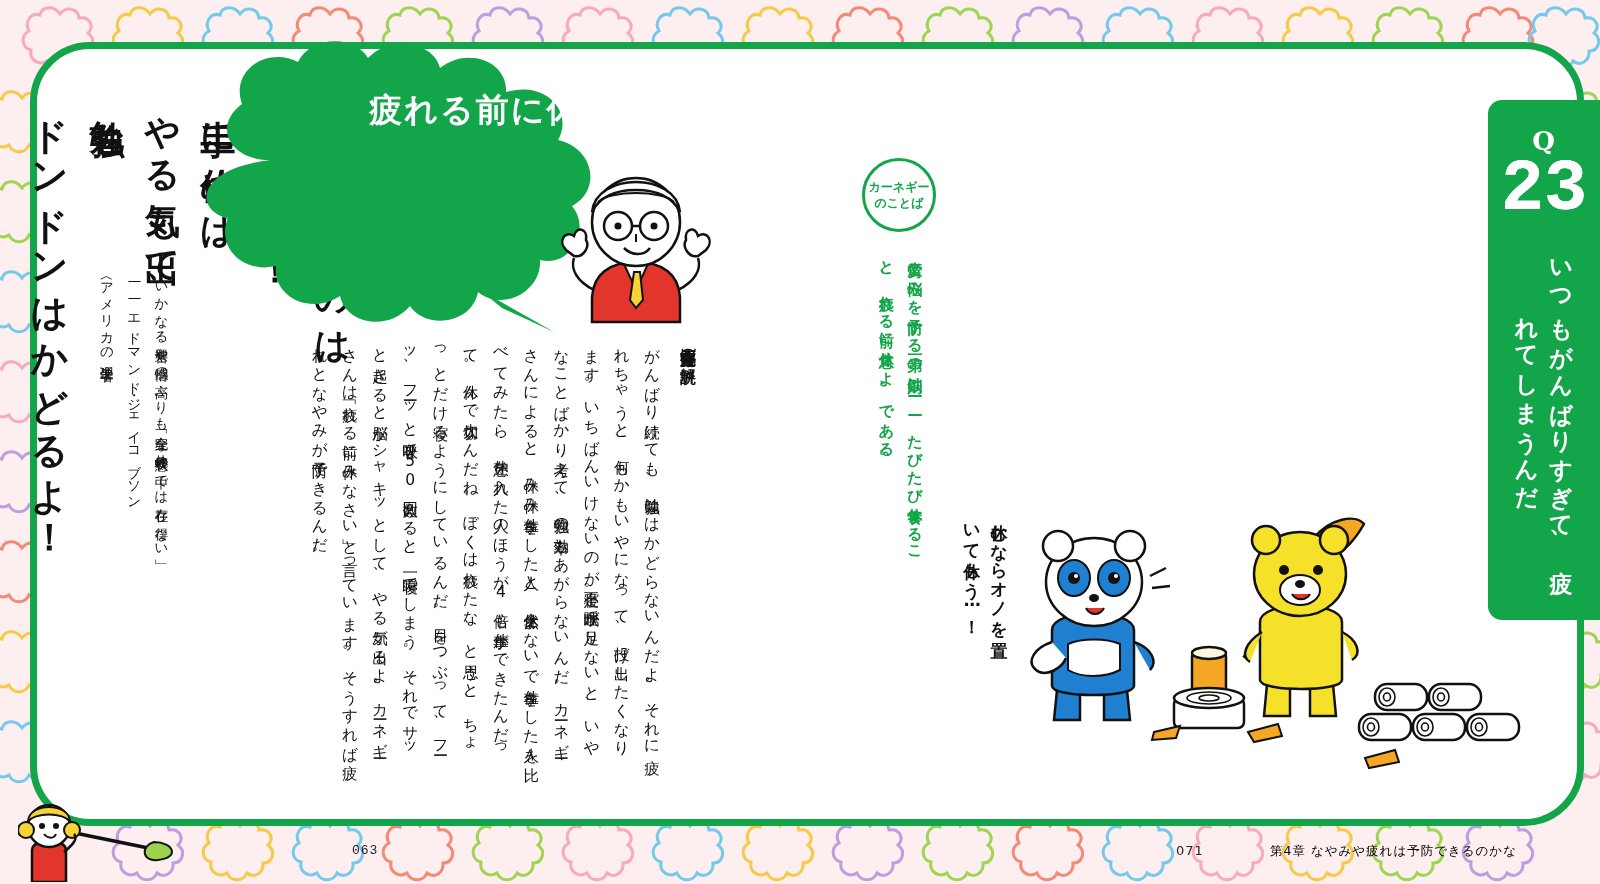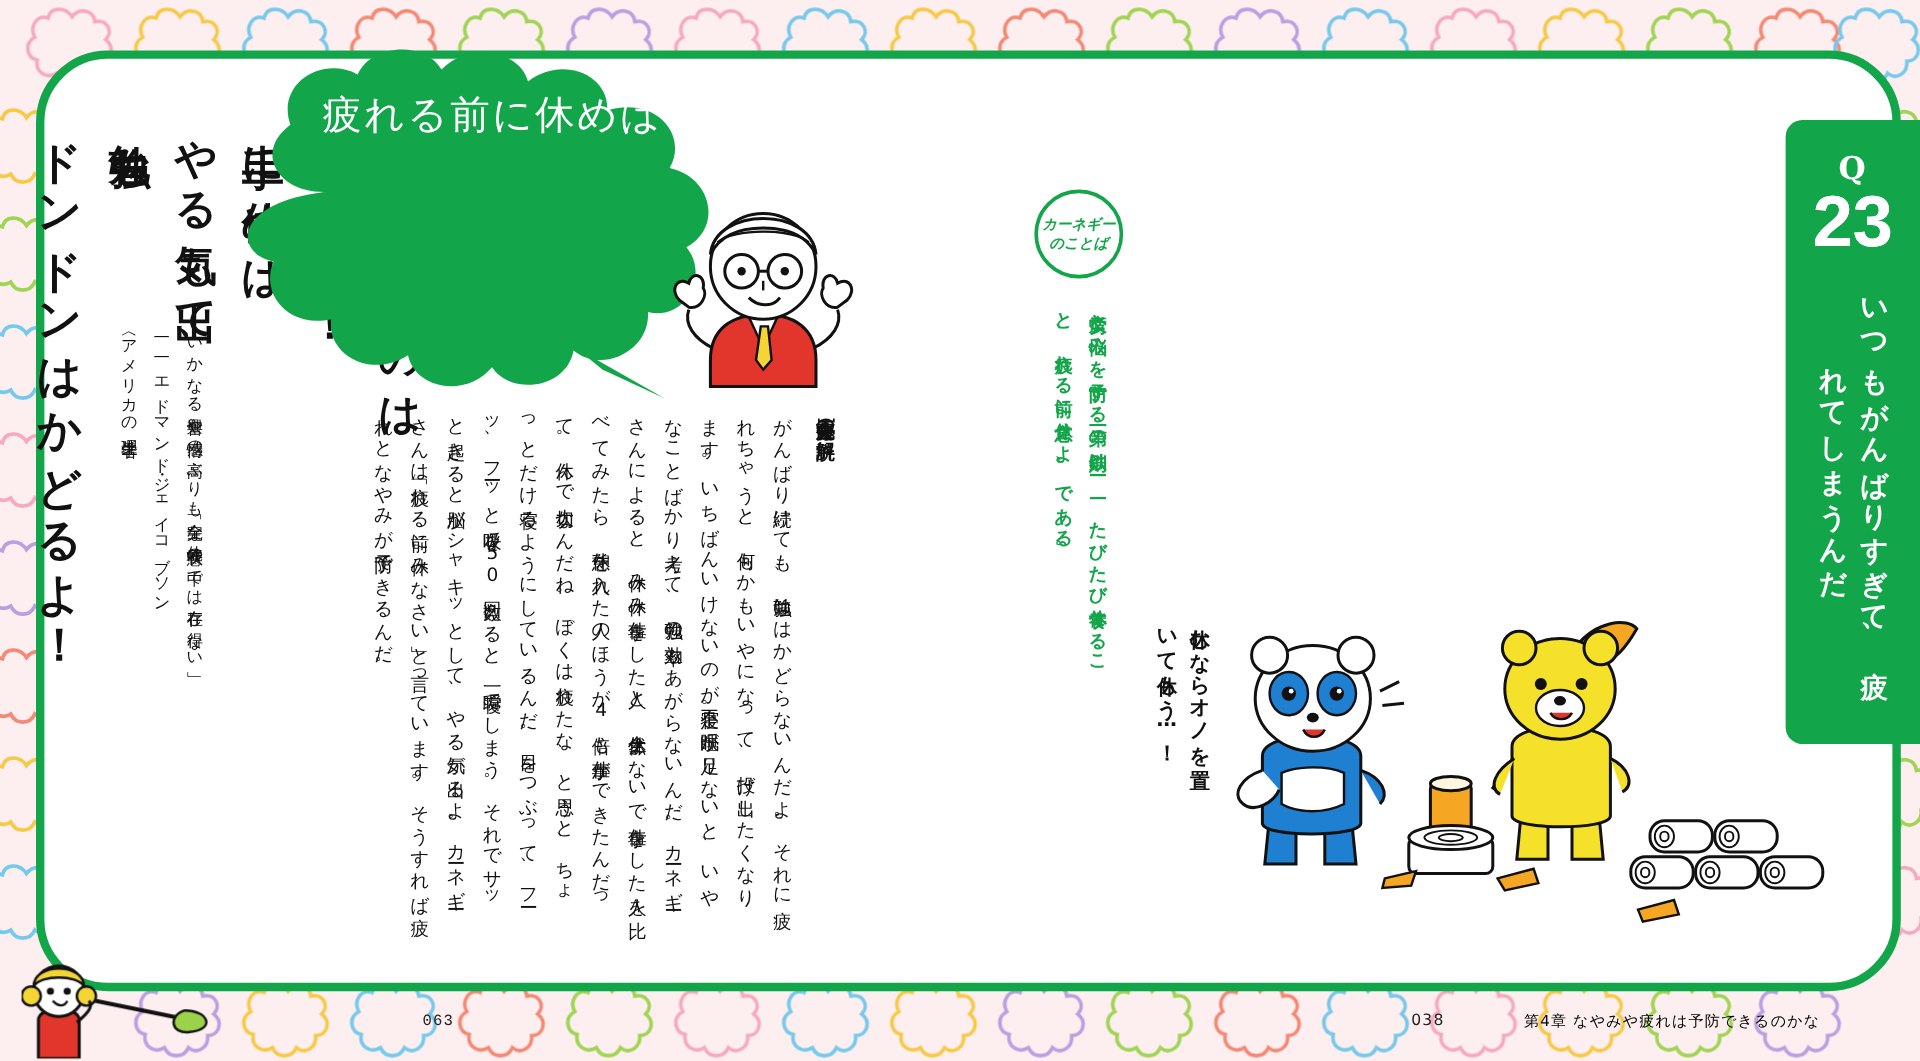--- a/index.html
+++ b/index.html
@@ -21,22 +21,22 @@
   .q-tab{
     position:absolute;right:0px;top:100px;width:112px;height:520px;
     background:#13a54a;border-radius:14px 0 0 14px;z-index:4;
     color:#fff;text-align:center;
   }
   .q-tab .q-letter{
     font-family:"DejaVu Serif","Liberation Serif",serif;
     font-size:26px;font-weight:bold;margin-top:26px;letter-spacing:1px;
   }
   .q-tab .q-num{
-    font-family:Liberation Sans, sans-serif;
-    font-size:60px;font-weight:bold;line-height:0.9;margin-top:2px;
+    font-family:Liberation Mono, monospace;
+    font-size:72px;font-weight:bold;line-height:0.9;margin-top:2px;
     text-shadow:0 0 0 #fff;
   }
   .q-tab .q-title{
     writing-mode:vertical-rl;text-orientation:upright;
     font-size:23px;font-weight:bold;line-height:1.5;
     margin:22px auto 0;height:310px;letter-spacing:2px;
   }
   
   .headline{
     position:absolute;right:1188px;top:92px;height:480px;
@@ -49,33 +49,33 @@
   }
   .headline .line.big{font-size:37px;}
   
   .carnegie-wrap{
     position:absolute;left:862px;top:158px;z-index:5;text-align:center;
   }
   .carnegie-circle{
     width:74px;height:74px;border-radius:50%;border:3px solid #13a54a;
     color:#13a54a;font-size:12px;font-weight:bold;line-height:1.35;
     display:flex;align-items:center;justify-content:center;
-    flex-direction:column;box-sizing:border-box;font-style:italic;
+    flex-direction:column;box-sizing:border-box;
   }
   .carnegie-quote{
     position:absolute;left:872px;top:250px;height:310px;z-index:5;
     writing-mode:vertical-rl;text-orientation:upright;
     color:#13a54a;font-size:15px;font-weight:bold;line-height:1.9;
     letter-spacing:1px;
   }
   
   .bubble{position:absolute;left:150px;top:40px;width:560px;height:310px;z-index:5;}
   .bubble-text{
-    position:absolute;left:168px;top:72px;width:520px;z-index:6;
-    color:#fff;font-weight:normal;text-align:center;line-height:1.45;
+    position:absolute;left:168px;top:86px;width:520px;z-index:6;
+    color:#fff;font-weight:bold;text-align:right;line-height:1.45;
     font-size:33px;letter-spacing:2px;
   }
   .bubble-text .l2{font-size:30px;}
   
   .commentary{
     position:absolute;left:178px;top:338px;height:430px;width:520px;z-index:5;
     display:flex;flex-direction:row-reverse;justify-content:flex-start;
   }
   .commentary .col{
     writing-mode:vertical-rl;text-orientation:upright;
@@ -385,14 +385,14 @@
   <circle cx="54" cy="34" r="8" fill="#f5d534" stroke="#111" stroke-width="2"></circle>
 
   <circle cx="24" cy="30" r="3" fill="#111"></circle>
   <circle cx="38" cy="30" r="3" fill="#111"></circle>
   <path d="M26,38 C30,43 36,43 38,38" fill="none" stroke="#111" stroke-width="2"></path>
 
   <path d="M46,56 C56,48 60,42 56,38" fill="none" stroke="#111" stroke-width="2.5"></path>
 </svg>
 
 <div class="footer-left">063</div>
-<div class="footer-right-num">038</div>
+<div class="footer-right-num">071</div>
 <div class="footer-chapter">第4章 なやみや疲れは予防できるのかな</div>
 
 </body></html>

